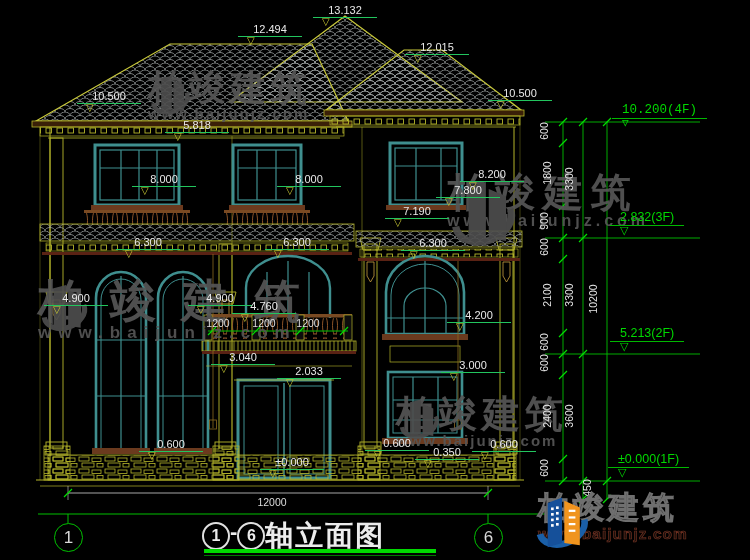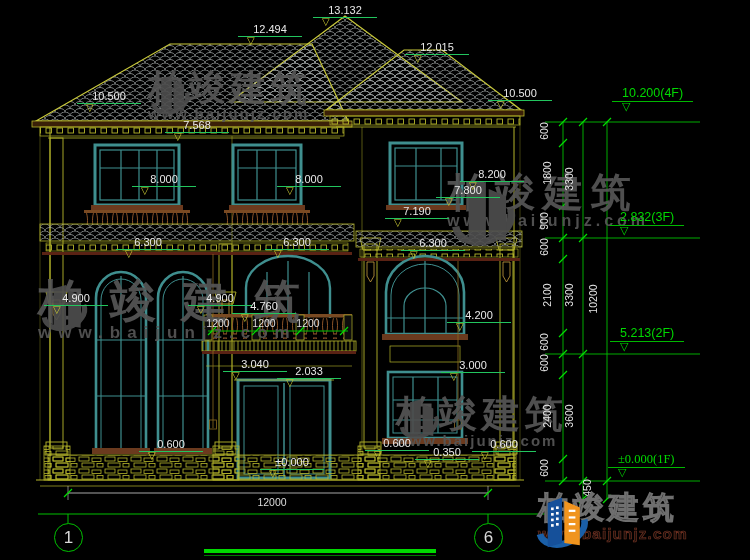--- a/index.html
+++ b/index.html
@@ -321,21 +321,21 @@
       </div>
       <div class="dim" style="left: 77px; top: 90px;">
         <span class="dtext">10.500</span>
         <span class="dtri">▽</span>
       </div>
       <div class="dim" style="left: 488px; top: 87px;">
         <span class="dtext">10.500</span>
         <span class="dtri">▽</span>
       </div>
       <div class="dim" style="left: 165px; top: 119px;">
-        <span class="dtext">7.568</span>
+        <span class="dtext">5.818</span>
         <span class="dtri">▽</span>
       </div>
       <div class="dim" style="left: 132px; top: 173px;">
         <span class="dtext">8.000</span>
         <span class="dtri">▽</span>
       </div>
       <div class="dim" style="left: 277px; top: 173px;">
         <span class="dtext">8.000</span>
         <span class="dtri">▽</span>
       </div>
@@ -368,21 +368,21 @@
         <span class="dtri">▽</span>
       </div>
       <div class="dim" style="left: 188px; top: 292px;">
         <span class="dtext">4.900</span>
         <span class="dtri">▽</span>
       </div>
       <div class="dim" style="left: 232px; top: 300px;">
         <span class="dtext">4.760</span>
         <span class="dtri">▽</span>
       </div>
-      <div class="dim" style="left: 223px; top: 351px; margin-top: 7px;">
+      <div class="dim" style="left: 211px; top: 351px;">
         <span class="dtext">3.040</span>
         <span class="dtri">▽</span>
       </div>
       <div class="dim" style="left: 277px; top: 365px;">
         <span class="dtext">2.033</span>
         <span class="dtri">▽</span>
       </div>
       <div class="dim" style="left: 447px; top: 309px;">
         <span class="dtext">4.200</span>
         <span class="dtri">▽</span>
@@ -422,41 +422,44 @@
       <div class="chain" style="left: 535px; top: 289px;">2100</div>
       <div class="chain" style="left: 535px; top: 336px;">600</div>
       <div class="chain" style="left: 535px; top: 357px;">600</div>
       <div class="chain" style="left: 535px; top: 410px;">2400</div>
       <div class="chain" style="left: 535px; top: 462px;">600</div>
       <div class="chain" style="left: 557px; top: 173px;">3300</div>
       <div class="chain" style="left: 557px; top: 289px;">3300</div>
       <div class="chain" style="left: 557px; top: 410px;">3600</div>
       <div class="chain" style="left: 578px; top: 293px;">10200</div>
       <div class="chain" style="left: 578px; top: 482px;">450</div>
-      <div class="lvl" style="left: 612px; top: 87px;">
+      <div class="lvl" style="left: 612px; top: 104px; font-family: Liberation Mono, monospace;">
         <span class="ltext">10.200(4F)</span>
         <span class="ltri">▽</span>
       </div>
       <div class="lvl" style="left: 610px; top: 211px;">
         <span class="ltext">2.832(3F)</span>
         <span class="ltri">▽</span>
       </div>
       <div class="lvl" style="left: 610px; top: 327px;">
         <span class="ltext">5.213(2F)</span>
         <span class="ltri">▽</span>
       </div>
-      <div class="lvl" style="left: 608px; top: 453px; font-family: Liberation Serif, serif;">
+      <div class="lvl" style="left: 608px; top: 453px;">
         <span class="ltext">±0.000(1F)</span>
         <span class="ltri">▽</span>
       </div>
     </div>
 
   <div class="bubble" style="left:54px;top:523px;">1</div>
   <div class="bubble" style="left:474px;top:523px;">6</div>
 
+  <div id="titleblock">
+    <span class="tcirc">1</span><span class="tdash">-</span><span class="tcirc">6</span><span class="tname">轴立面图</span>
+  </div>
   <div id="title-underline1"></div>
   <div id="title-underline2"></div>
 
   <div id="brand">
     <svg width="58" height="62" viewBox="0 0 52 56">
       <path d="M7,38 a21,15 -22 1 0 40,-13" fill="none" stroke="#1a5fa8" stroke-width="6"></path>
       <path d="M14,10 L27,5 L27,46 L14,50 Z" fill="#15509a"></path>
       <path d="M29,8 L43,14 L43,48 L29,46 Z" fill="#f0941e"></path>
       <g fill="#ffffff">
         <rect x="17" y="14" width="2.4" height="2.4"></rect>

